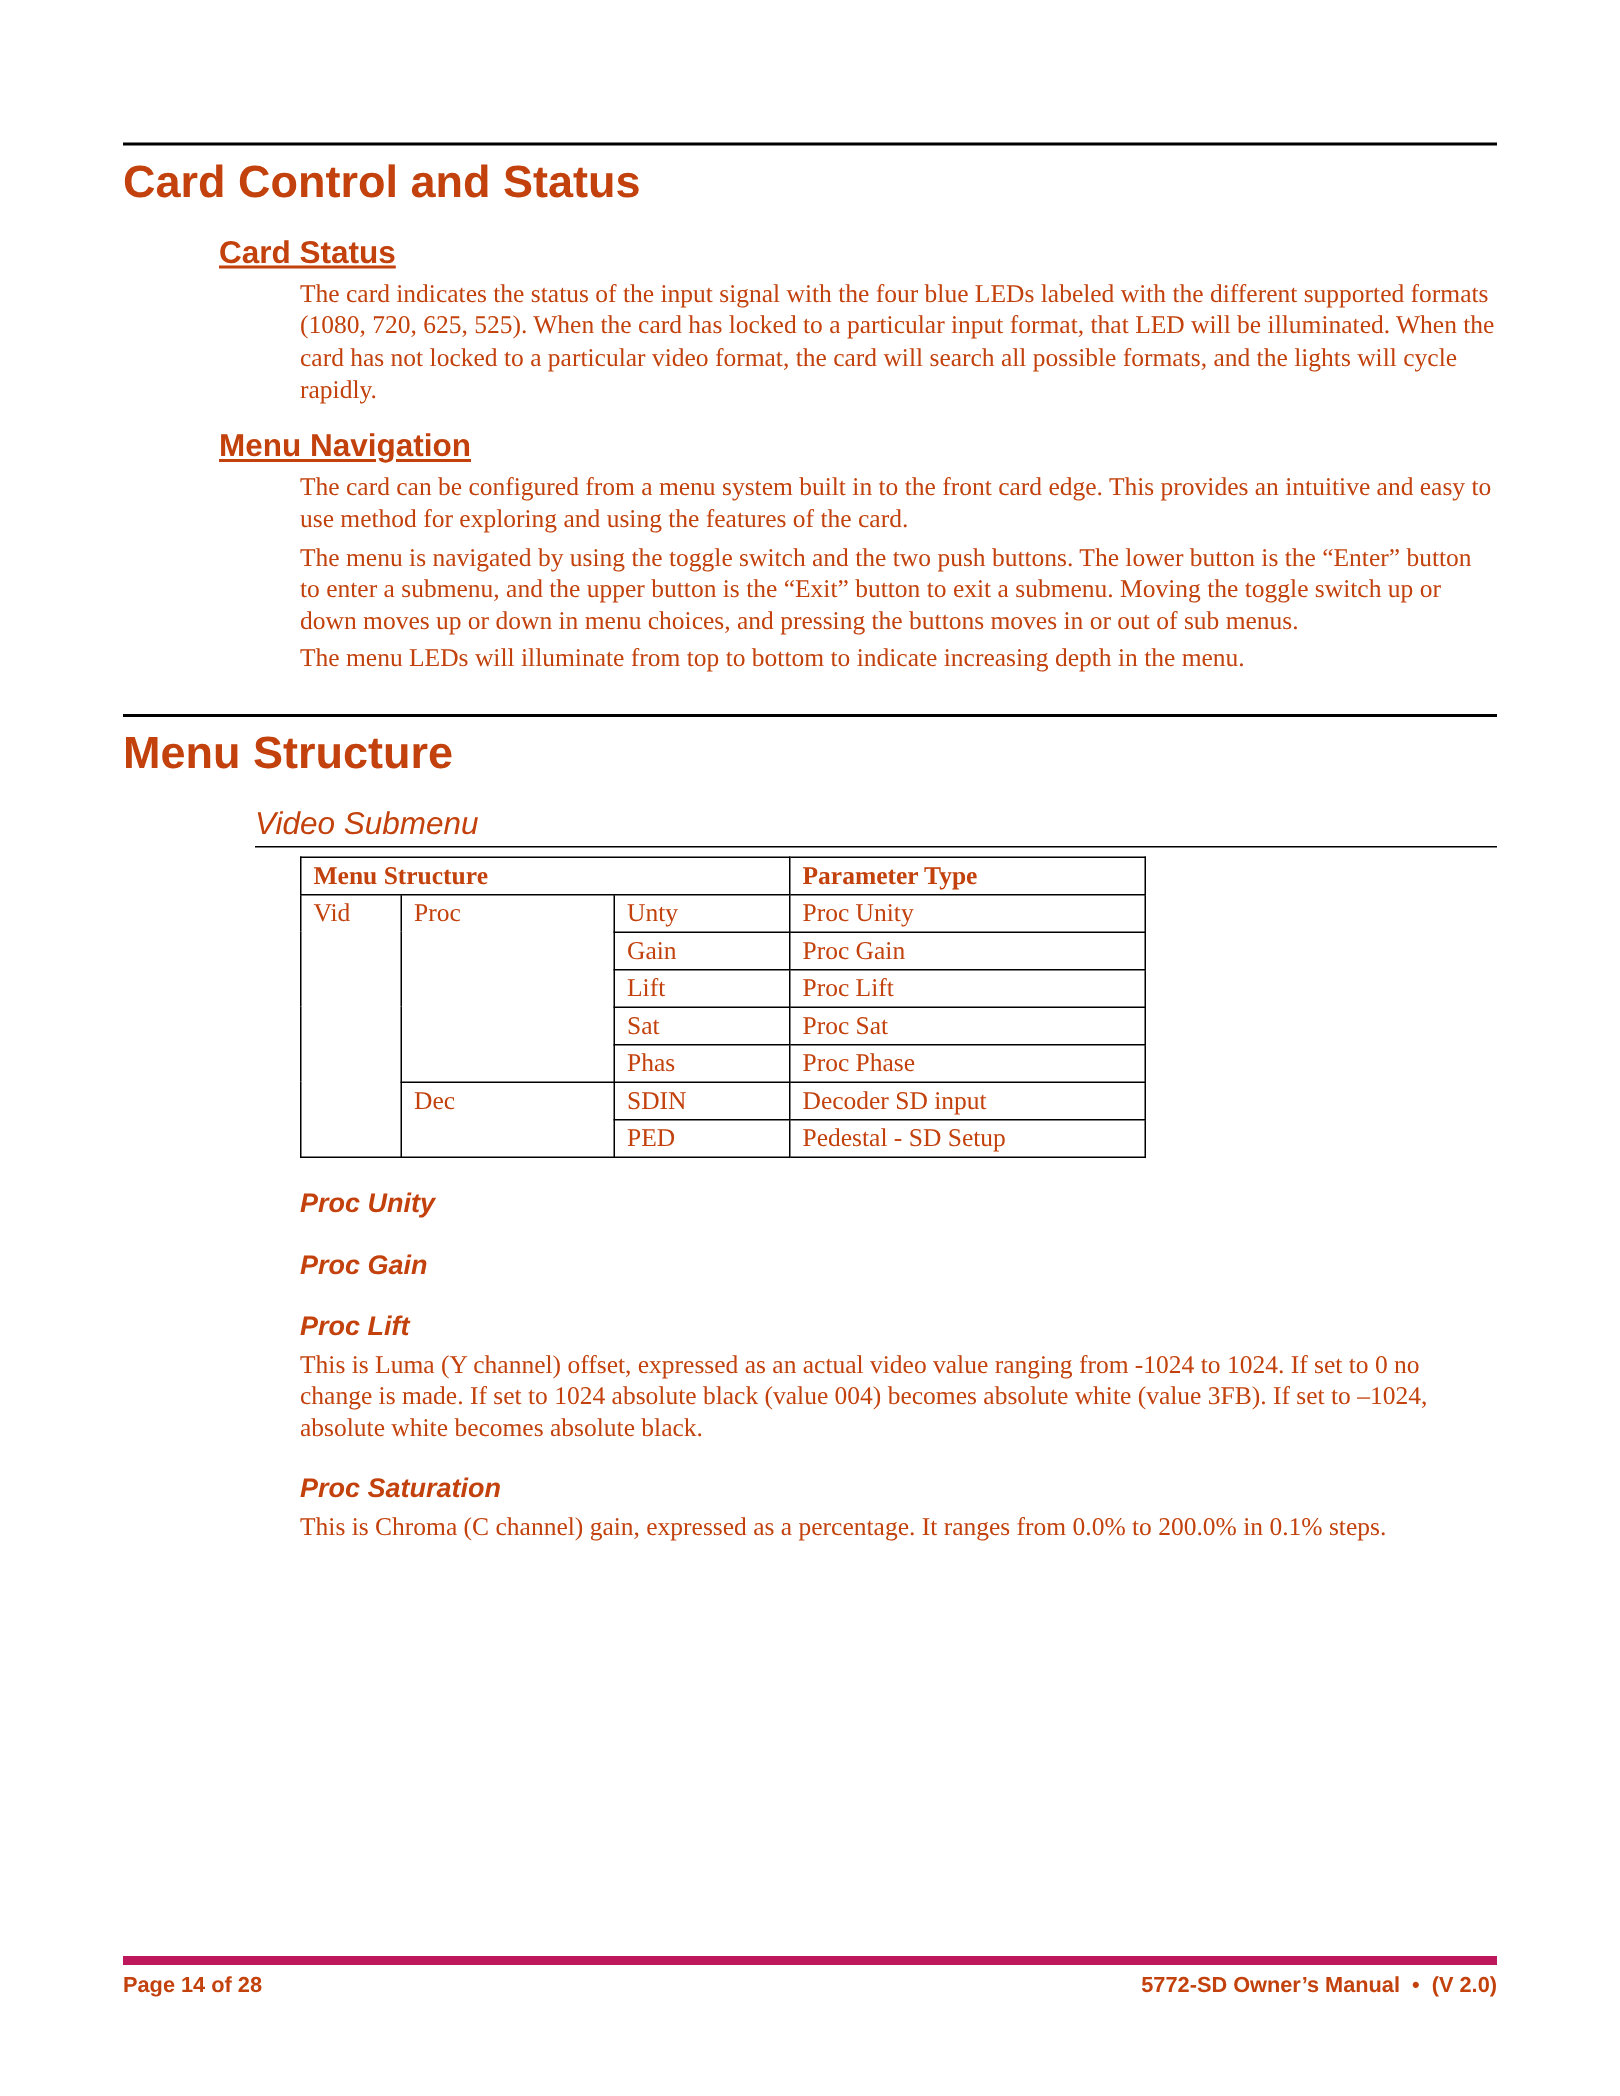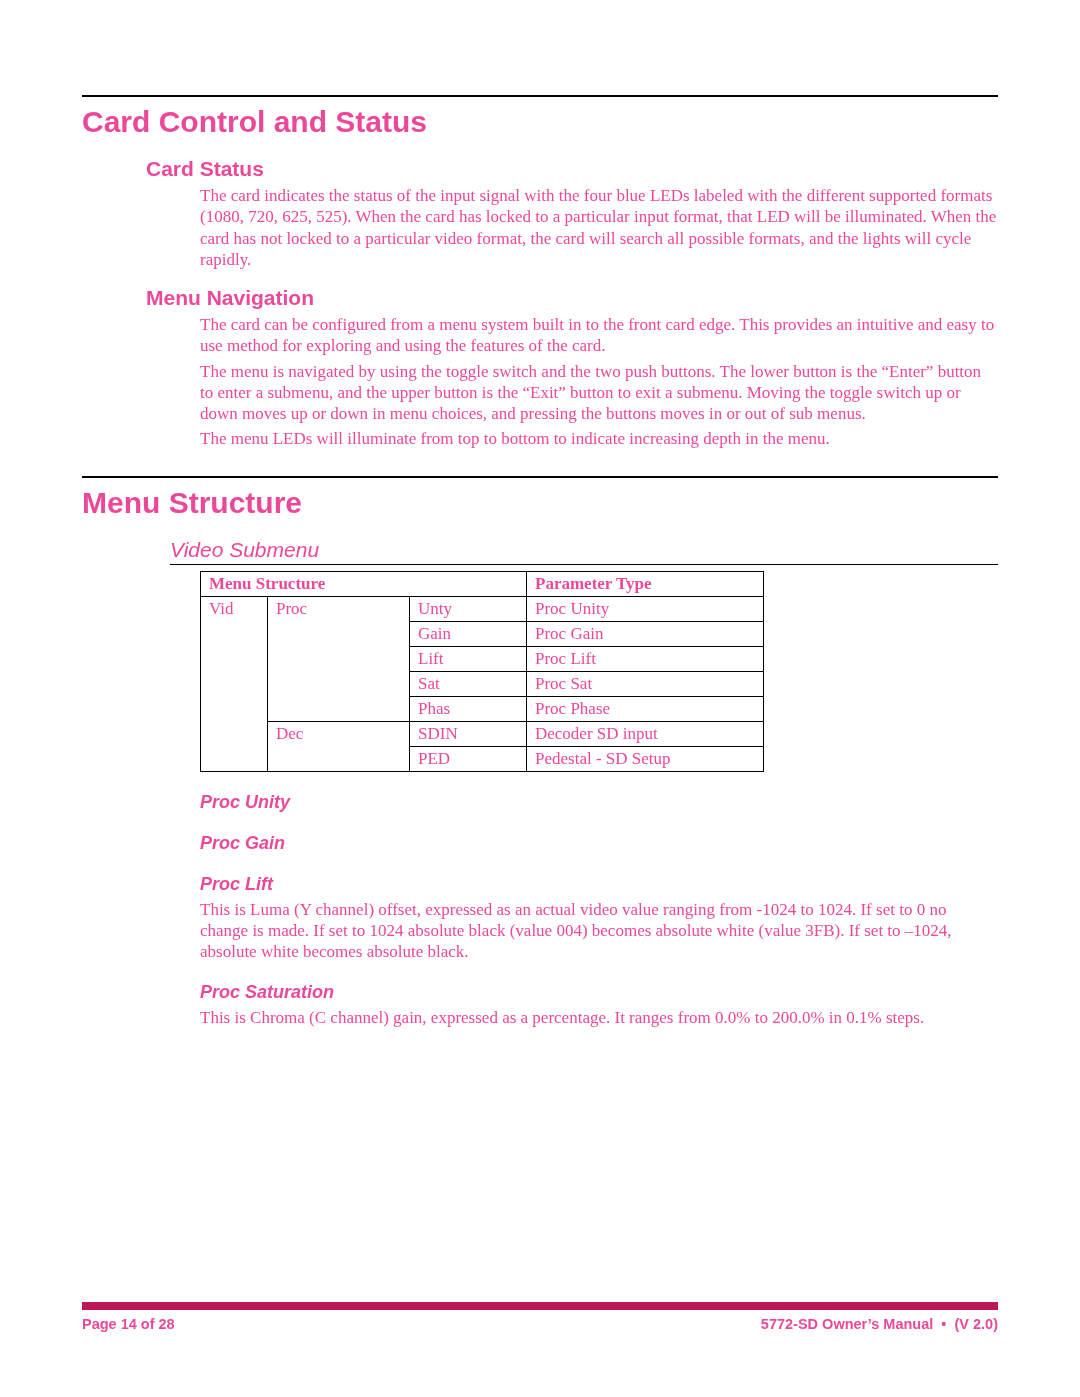--- a/index.html
+++ b/index.html
@@ -8,38 +8,39 @@
     background: #ffffff;
     width: 1080px;
   }
   .page {
     width: 1080px;
     height: 1397px;
     position: relative;
     box-sizing: border-box;
     padding: 95px 82px 0 82px;
     font-family: "Times New Roman", Times, serif;
-    color: #ec4899;
+    color: #c2410c;
   }
   .rule {
     border: none;
     border-top: 2px solid #000;
     margin: 0 0 8px 0;
   }
   .h1 {
     font-family: Arial, Helvetica, sans-serif;
     font-weight: bold;
     font-size: 30px;
     margin: 0 0 18px 0;
   }
   .h2 {
     font-family: Arial, Helvetica, sans-serif;
     font-weight: bold;
     font-size: 21px;
     margin: 16px 0 4px 64px;
+    text-decoration: underline;
   }
   .h3 {
     font-family: Arial, Helvetica, sans-serif;
     font-weight: normal;
     font-style: italic;
     font-size: 21px;
     margin: 12px 0 0 88px;
     border-bottom: 1.5px solid #000;
     padding-bottom: 2px;
   }
@@ -76,21 +77,21 @@
   .col-a { width: 50px; }
   .col-b { width: 125px; }
   .col-c { width: 100px; }
   .col-d { width: 220px; margin-top: 42px; }
 
   .footer {
     position: absolute;
     left: 82px;
     right: 82px;
     bottom: 65px;
-    border-top: 8px solid #be185d;
+    border-top: 6px solid #be185d;
     padding-top: 6px;
     font-family: Arial, Helvetica, sans-serif;
     font-size: 14.5px;
     font-weight: bold;
     display: flex;
     justify-content: space-between;
   }
   .footer .right { white-space: pre; }
 </style>
 </head>

